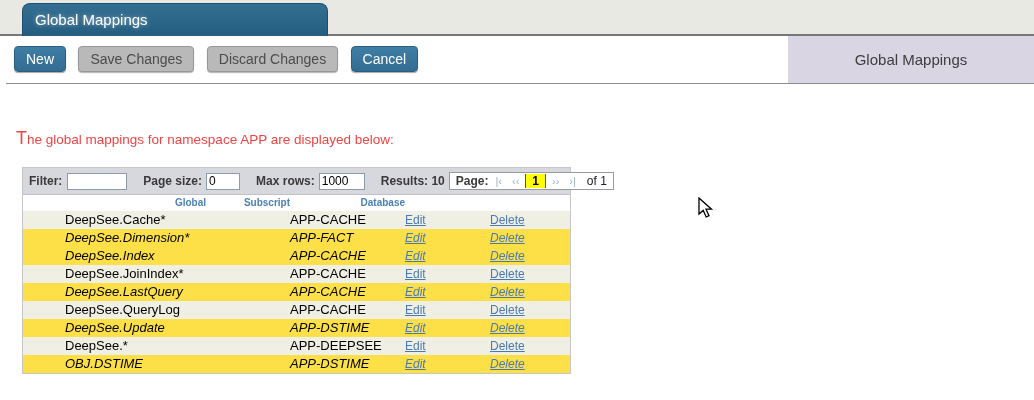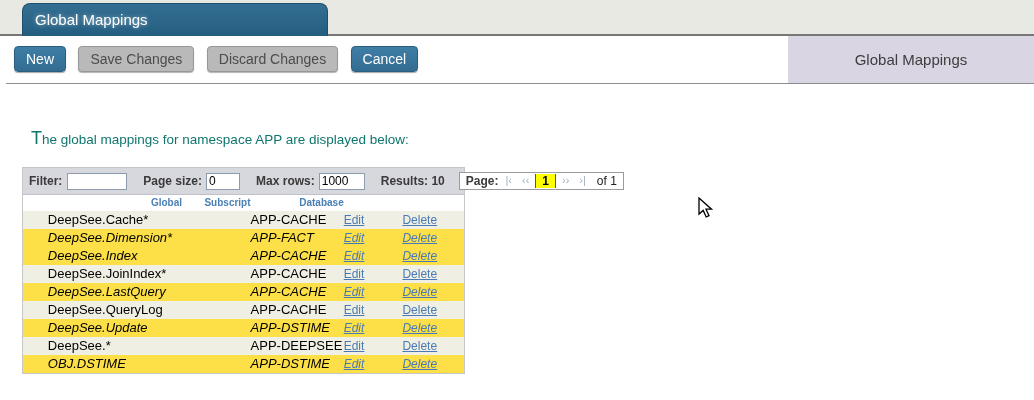--- a/index.html
+++ b/index.html
@@ -28,42 +28,42 @@
     box-shadow:0 1px 1px rgba(0,0,0,.3); }
   .btn-new { margin-left:8px; }
   .btn-save { margin-left:8px; }
   .btn-discard { margin-left:8px; }
   .btn-cancel { margin-left:8px; }
   .ribbon-title { position:absolute; right:0; top:36px; width:246px; height:47px;
     background:#d9d5e3; color:#3d3d3d; font-size:15px; text-align:center;
     line-height:47px; }
 
   
-  .intro { position:absolute; left:31px; top:128px; font-size:13.5px; color:#0f766e; }
+  .intro { position:absolute; left:16px; top:128px; font-size:13.5px; color:#ef4444; }
   .intro .lead { font-size:18px; }
 
   
-  .grid-box { position:absolute; left:22px; top:167px; width:443px;
+  .grid-box { position:absolute; left:22px; top:167px; width:549px;
     border:1px solid #c6c6c6; background:#ffffff; }
 
   
   .filter-bar { background:#d7d7de; border-bottom:1px solid #c0c0c8;
     padding:4px 6px; font-size:12px; color:#333; display:flex; align-items:center;
     white-space:nowrap; }
   .filter-bar b { font-weight:bold; color:#3a3a3a; }
   .filter-bar input { font-family:"Liberation Sans", sans-serif; font-size:12px;
     height:17px; border:1px solid #8d9cad; background:#ffffff; padding:0 2px; }
   .inp-filter { width:60px; margin-left:5px; }
   .inp-pagesize { width:34px; margin-left:4px; }
   .inp-maxrows { width:46px; margin-left:4px; }
   .lbl-pagesize { margin-left:16px; }
   .lbl-maxrows { margin-left:16px; }
   .lbl-results { margin-left:16px; }
-  .pager { margin-left:14px; background:#ffffff; border:1px solid #9a9aa2;
-    padding:1px 6px; display:flex; }
+  .pager { margin-left:4px; background:#ffffff; border:1px solid #9a9aa2;
+    padding:1px 6px; display:flex; align-items:center; }
   .pager .arrow { color:#9db2c4; margin:0 5px; font-size:11px; cursor:default; }
   .pager .cur { background:#ffff00; color:#000; font-weight:bold; padding:0 6px;
     border-left:1px solid #555; border-right:1px solid #555; margin:0 1px; }
   .pager .of { margin-left:6px; color:#222; }
   .pager .pglbl { margin-right:2px; }
 
   
   table.grid { width:100%; border-collapse:collapse; font-size:13px; }
   table.grid th { color:#4a80b4; font-weight:bold; text-align:right;
     padding:2px 0 3px 0; font-size:10px; }

